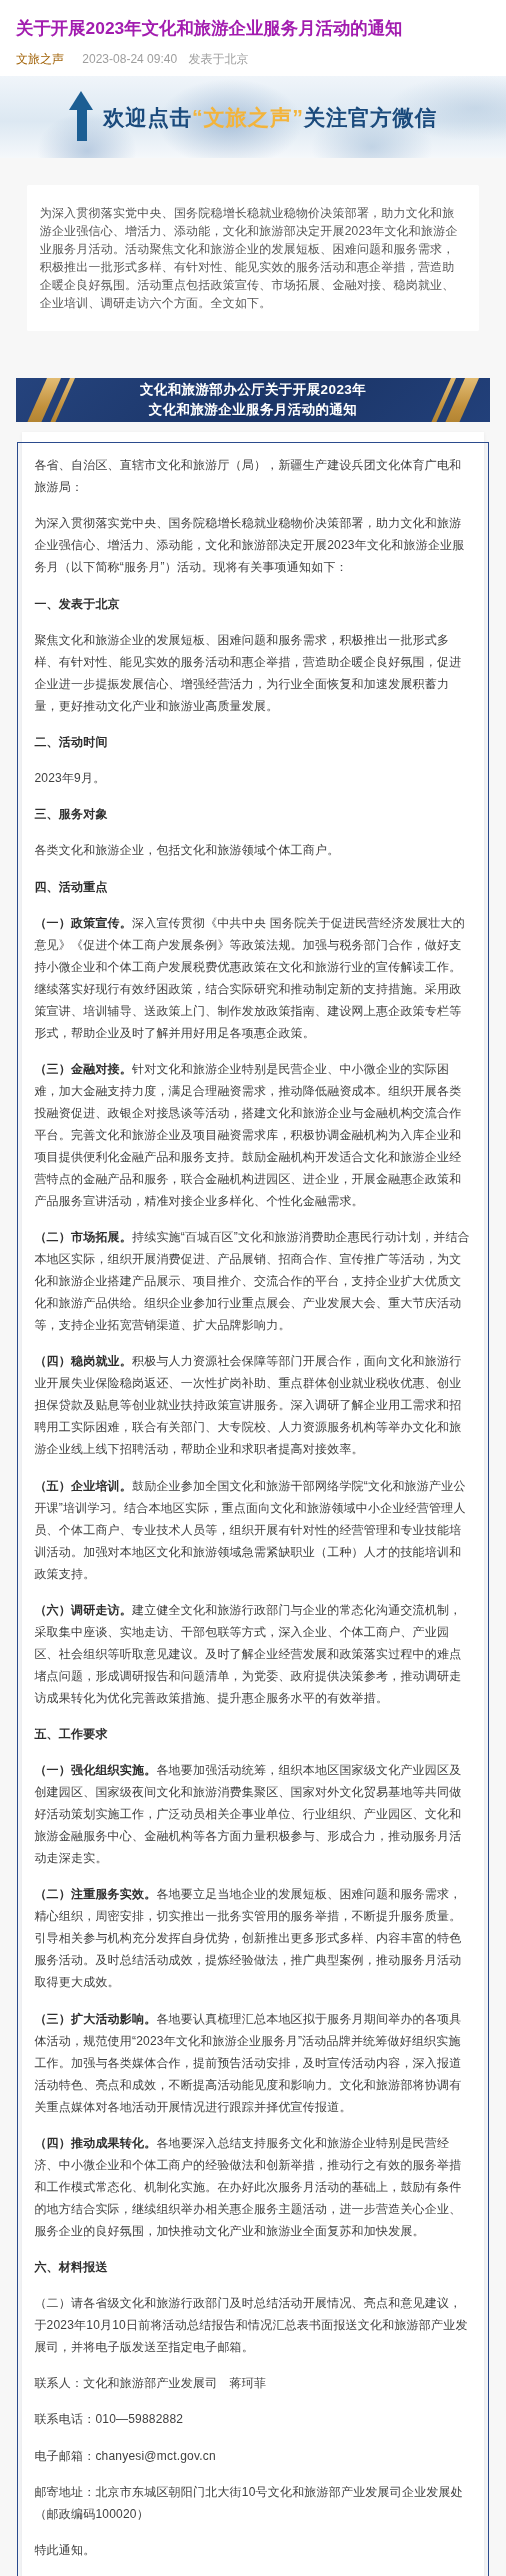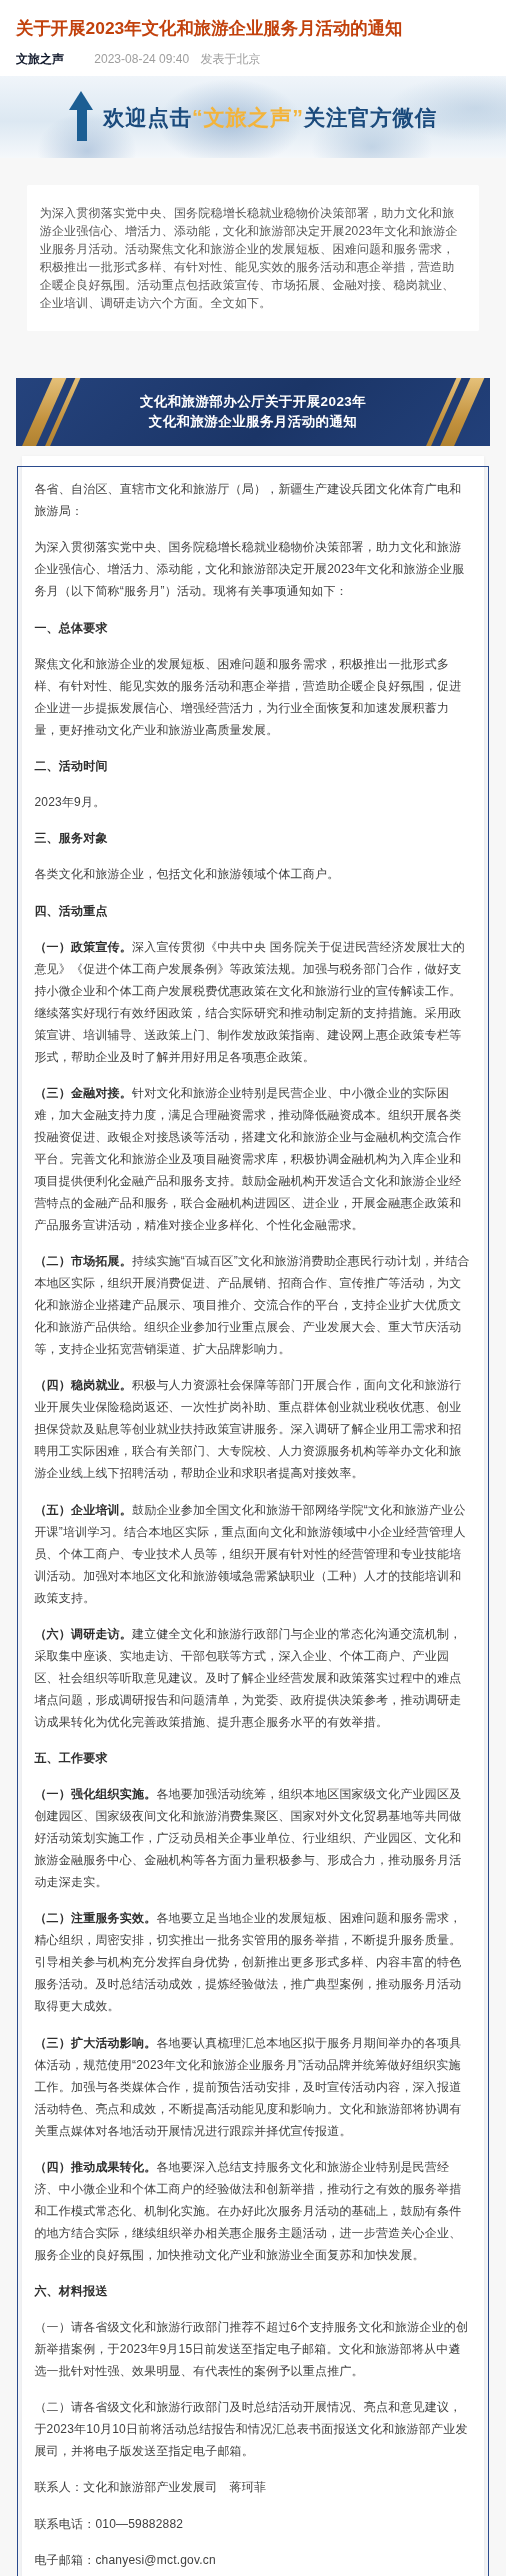--- a/index.html
+++ b/index.html
@@ -1,22 +1,22 @@
 <!DOCTYPE html>
 <html style="font-size:12.7px"><head>
 <meta charset="utf-8">
 <style>
   html,body{margin:0;padding:0;background:#ffffff;}
   body{width:506px;font-family:"Liberation Sans","DejaVu Sans",sans-serif;-webkit-font-smoothing:antialiased;}
 
   
   .article-header{padding:16px 16px 9.5px;background:#fff;}
-  .title{font-size:17.4px;font-weight:700;color:#c2410c;line-height:1.4;}
+  .title{font-size:17.4px;font-weight:700;color:#a21caf;line-height:1.4;}
   .byline{margin-top:10.3px;font-size:12px;line-height:16px;}
-  .account{color:#0f172a;font-weight:700;margin-right:27px;cursor:pointer;}
+  .account{color:#a16207;font-weight:400;margin-right:15px;cursor:pointer;}
   .meta{color:#9e9e9e;margin-right:8px;}
 
   
   .banner{height:82px;position:relative;overflow:hidden;cursor:pointer;
     background:
       radial-gradient(71px 55px at 87px 75px, rgba(140,170,205,.55), rgba(140,170,205,0) 70%),
       radial-gradient(103px 63px at 230px 47px, rgba(120,155,195,.50), rgba(120,155,195,0) 70%),
       radial-gradient(87px 55px at 372px 71px, rgba(150,180,210,.50), rgba(150,180,210,0) 70%),
       radial-gradient(127px 47px at 475px 32px, rgba(165,190,215,.45), rgba(165,190,215,0) 70%),
       linear-gradient(180deg,#f0f5fa 0%,#dce8f2 55%,#f5f8fb 100%);}
@@ -27,21 +27,21 @@
   .banner-text{font-size:21.4px;font-weight:800;color:#1a4a7c;letter-spacing:0.8px;white-space:nowrap;}
   .banner-text .hl{color:#f3b43b;}
 
   
   .gray-section{background:#f7f7f7;padding:27px 0 12.7px;}
 
   .intro-card{background:#fff;margin:0 27px;padding:19px 12.7px;font-size:12px;line-height:18px;color:#575757;letter-spacing:0.2px;border-radius:1.6px;}
 
   
   .notice-banner{margin:47px 16px 0;background:linear-gradient(135deg,#25437d 0%,#1b3567 55%,#22407a 100%);
-    position:relative;padding:14px 55px;text-align:center;color:#fff;overflow:hidden;}
+    position:relative;padding:2px 55px;text-align:center;color:#fff;overflow:hidden;}
   .notice-line{font-size:13.5px;font-weight:700;line-height:20px;letter-spacing:0.4px;position:relative;z-index:2;}
   .stripe{position:absolute;top:-9.5px;bottom:-9.5px;transform:skewX(-24deg);background:linear-gradient(180deg,#ecca85 0%,#c2913d 60%,#a97c2c 100%);z-index:1;}
   .stripe-l1{left:20.6px;width:14.2px;}
   .stripe-l2{left:44px;width:4.7px;}
   .stripe-r1{right:20.6px;width:14.2px;}
   .stripe-r2{right:44px;width:4.7px;}
 
   
   .frame{margin:20px 17.4px 0;border:1.6px solid #2b4b8d;position:relative;background:#f4f5f7;padding:0 4px;}
   .frame::after{content:"";position:absolute;left:-1.6px;right:-1.6px;top:-1.6px;height:1.6px;background:#2b4b8d;}
@@ -88,40 +88,39 @@
     <span class="stripe stripe-r2"></span>
     <div class="notice-line">文化和旅游部办公厅关于开展2023年</div>
     <div class="notice-line">文化和旅游企业服务月活动的通知</div>
   </div>
 
   <div class="frame">
     <div class="card">
       <div class="letter">
           <div class="blk p">各省、自治区、直辖市文化和旅游厅（局），新疆生产建设兵团文化体育广电和旅游局：</div>
           <div class="blk p">为深入贯彻落实党中央、国务院稳增长稳就业稳物价决策部署，助力文化和旅游企业强信心、增活力、添动能，文化和旅游部决定开展2023年文化和旅游企业服务月（以下简称“服务月”）活动。现将有关事项通知如下：</div>
-          <div class="blk h">一、总体要求</div>
+          <div class="blk h">一、发表于北京</div>
           <div class="blk p">聚焦文化和旅游企业的发展短板、困难问题和服务需求，积极推出一批形式多样、有针对性、能见实效的服务活动和惠企举措，营造助企暖企良好氛围，促进企业进一步提振发展信心、增强经营活力，为行业全面恢复和加速发展积蓄力量，更好推动文化产业和旅游业高质量发展。</div>
           <div class="blk h">二、活动时间</div>
           <div class="blk p">2023年9月。</div>
           <div class="blk h">三、服务对象</div>
           <div class="blk p">各类文化和旅游企业，包括文化和旅游领域个体工商户。</div>
           <div class="blk h">四、活动重点</div>
           <div class="blk lp"><strong>（一）政策宣传。</strong>深入宣传贯彻《中共中央 国务院关于促进民营经济发展壮大的意见》《促进个体工商户发展条例》等政策法规。加强与税务部门合作，做好支持小微企业和个体工商户发展税费优惠政策在文化和旅游行业的宣传解读工作。继续落实好现行有效纾困政策，结合实际研究和推动制定新的支持措施。采用政策宣讲、培训辅导、送政策上门、制作发放政策指南、建设网上惠企政策专栏等形式，帮助企业及时了解并用好用足各项惠企政策。</div>
           <div class="blk lp"><strong>（三）金融对接。</strong>针对文化和旅游企业特别是民营企业、中小微企业的实际困难，加大金融支持力度，满足合理融资需求，推动降低融资成本。组织开展各类投融资促进、政银企对接恳谈等活动，搭建文化和旅游企业与金融机构交流合作平台。完善文化和旅游企业及项目融资需求库，积极协调金融机构为入库企业和项目提供便利化金融产品和服务支持。鼓励金融机构开发适合文化和旅游企业经营特点的金融产品和服务，联合金融机构进园区、进企业，开展金融惠企政策和产品服务宣讲活动，精准对接企业多样化、个性化金融需求。</div>
           <div class="blk lp"><strong>（二）市场拓展。</strong>持续实施“百城百区”文化和旅游消费助企惠民行动计划，并结合本地区实际，组织开展消费促进、产品展销、招商合作、宣传推广等活动，为文化和旅游企业搭建产品展示、项目推介、交流合作的平台，支持企业扩大优质文化和旅游产品供给。组织企业参加行业重点展会、产业发展大会、重大节庆活动等，支持企业拓宽营销渠道、扩大品牌影响力。</div>
           <div class="blk lp"><strong>（四）稳岗就业。</strong>积极与人力资源社会保障等部门开展合作，面向文化和旅游行业开展失业保险稳岗返还、一次性扩岗补助、重点群体创业就业税收优惠、创业担保贷款及贴息等创业就业扶持政策宣讲服务。深入调研了解企业用工需求和招聘用工实际困难，联合有关部门、大专院校、人力资源服务机构等举办文化和旅游企业线上线下招聘活动，帮助企业和求职者提高对接效率。</div>
           <div class="blk lp"><strong>（五）企业培训。</strong>鼓励企业参加全国文化和旅游干部网络学院“文化和旅游产业公开课”培训学习。结合本地区实际，重点面向文化和旅游领域中小企业经营管理人员、个体工商户、专业技术人员等，组织开展有针对性的经营管理和专业技能培训活动。加强对本地区文化和旅游领域急需紧缺职业（工种）人才的技能培训和政策支持。</div>
           <div class="blk lp"><strong>（六）调研走访。</strong>建立健全文化和旅游行政部门与企业的常态化沟通交流机制，采取集中座谈、实地走访、干部包联等方式，深入企业、个体工商户、产业园区、社会组织等听取意见建议。及时了解企业经营发展和政策落实过程中的难点堵点问题，形成调研报告和问题清单，为党委、政府提供决策参考，推动调研走访成果转化为优化完善政策措施、提升惠企服务水平的有效举措。</div>
           <div class="blk h">五、工作要求</div>
           <div class="blk lp"><strong>（一）强化组织实施。</strong>各地要加强活动统筹，组织本地区国家级文化产业园区及创建园区、国家级夜间文化和旅游消费集聚区、国家对外文化贸易基地等共同做好活动策划实施工作，广泛动员相关企事业单位、行业组织、产业园区、文化和旅游金融服务中心、金融机构等各方面力量积极参与、形成合力，推动服务月活动走深走实。</div>
           <div class="blk lp"><strong>（二）注重服务实效。</strong>各地要立足当地企业的发展短板、困难问题和服务需求，精心组织，周密安排，切实推出一批务实管用的服务举措，不断提升服务质量。引导相关参与机构充分发挥自身优势，创新推出更多形式多样、内容丰富的特色服务活动。及时总结活动成效，提炼经验做法，推广典型案例，推动服务月活动取得更大成效。</div>
           <div class="blk lp"><strong>（三）扩大活动影响。</strong>各地要认真梳理汇总本地区拟于服务月期间举办的各项具体活动，规范使用“2023年文化和旅游企业服务月”活动品牌并统筹做好组织实施工作。加强与各类媒体合作，提前预告活动安排，及时宣传活动内容，深入报道活动特色、亮点和成效，不断提高活动能见度和影响力。文化和旅游部将协调有关重点媒体对各地活动开展情况进行跟踪并择优宣传报道。</div>
           <div class="blk lp"><strong>（四）推动成果转化。</strong>各地要深入总结支持服务文化和旅游企业特别是民营经济、中小微企业和个体工商户的经验做法和创新举措，推动行之有效的服务举措和工作模式常态化、机制化实施。在办好此次服务月活动的基础上，鼓励有条件的地方结合实际，继续组织举办相关惠企服务主题活动，进一步营造关心企业、服务企业的良好氛围，加快推动文化产业和旅游业全面复苏和加快发展。</div>
           <div class="blk h">六、材料报送</div>
-          <div class="blk p">（一）请各省级文化和旅游行政部门推荐不超过6个支持服务文化和旅游企业的创新举措案例，于2023年9月15日前发送至指定电子邮箱。文化和旅游部将从中遴选一批针对性强、效果明显、有代表性的案例予以重点推广。</div>
           <div class="blk p">（二）请各省级文化和旅游行政部门及时总结活动开展情况、亮点和意见建议，于2023年10月10日前将活动总结报告和情况汇总表书面报送文化和旅游部产业发展司，并将电子版发送至指定电子邮箱。</div>
           <div class="blk p">联系人：文化和旅游部产业发展司　蒋珂菲</div>
           <div class="blk p">联系电话：010—59882882</div>
           <div class="blk p">电子邮箱：chanyesi@mct.gov.cn</div>
           <div class="blk p">邮寄地址：北京市东城区朝阳门北大街10号文化和旅游部产业发展司企业发展处（邮政编码100020）</div>
           <div class="blk p">特此通知。</div>
           <div class="blk sr">文化和旅游部办公厅</div>
           <div class="blk sr2">2023年8月23日</div>
         </div>
     </div>

